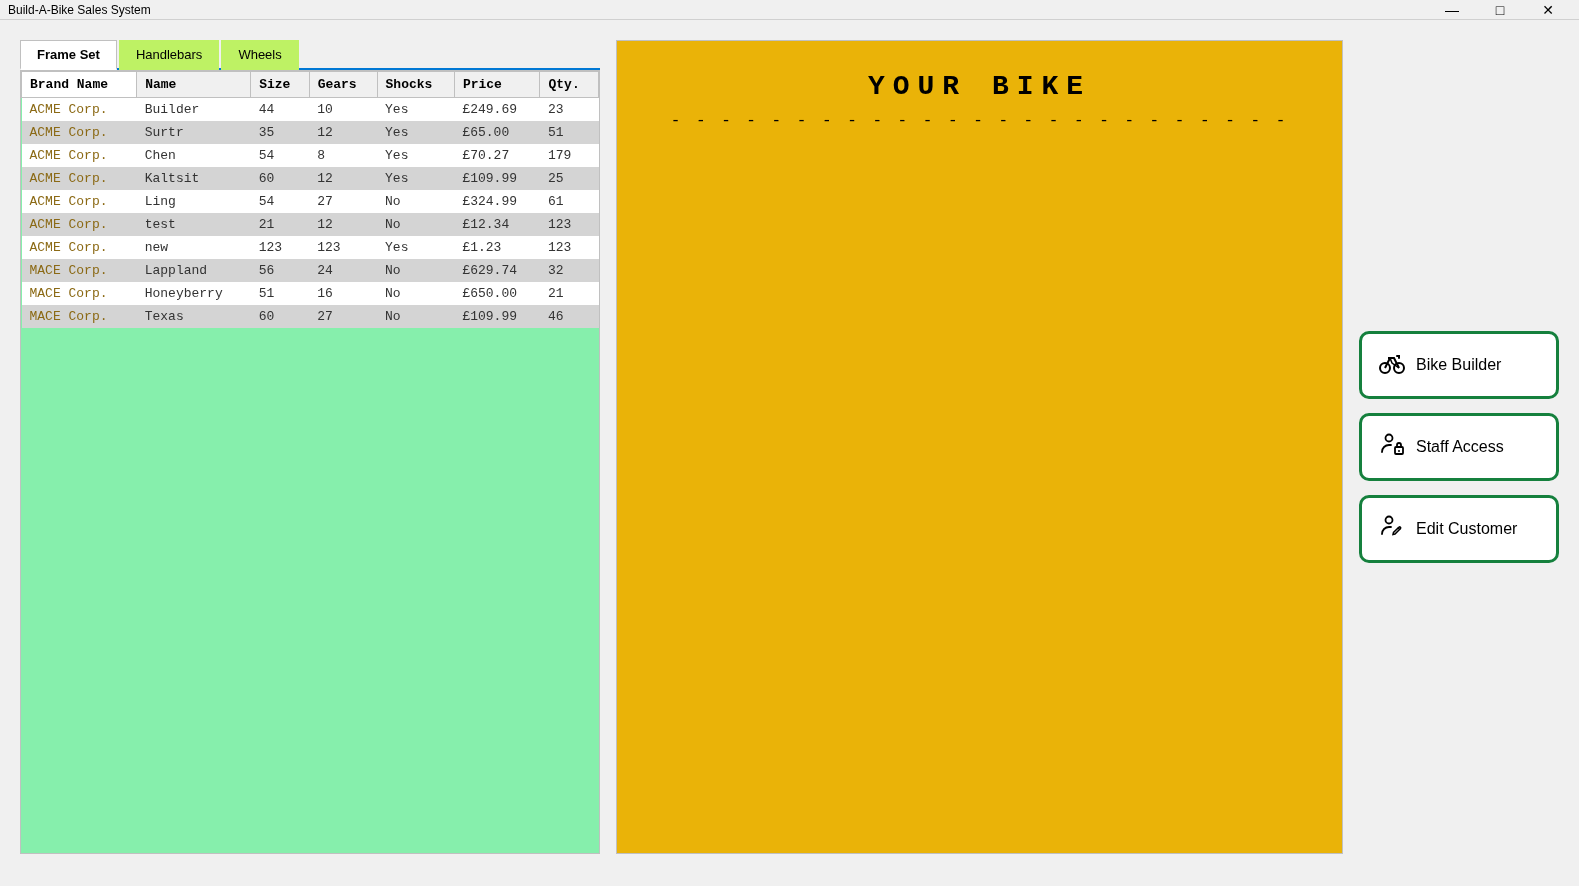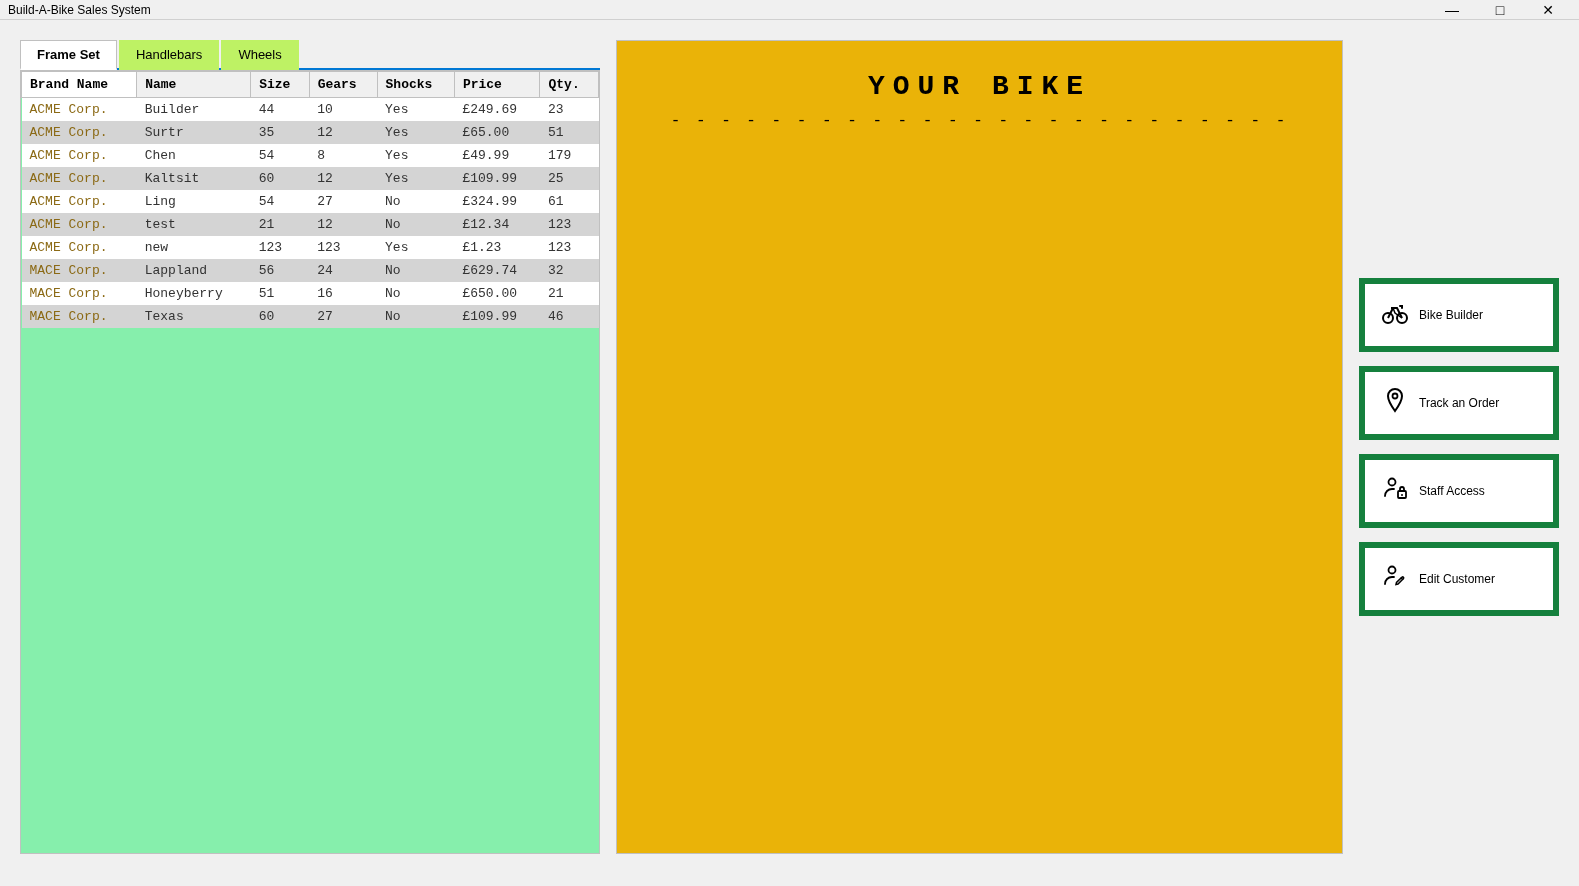--- a/index.html
+++ b/index.html
@@ -153,27 +153,27 @@
       display: flex;
       flex-direction: column;
       justify-content: center;
       gap: 14px;
     }
 
     .action-btn {
       display: flex;
       align-items: center;
       gap: 10px;
-      border: 6px solid #15803d;
+      border: 3px solid #15803d;
       background: #fff;
       padding: 14px 16px;
       cursor: pointer;
-      font-size: 12px;
+      font-size: 16px;
       font-weight: 500;
-      border-radius: 0;
+      border-radius: 10px;
       width: 100%;
       text-align: left;
     }
 
     .btn-icon {
       font-size: 22px;
       flex-shrink: 0;
     }
 
     .icon-svg {
@@ -232,21 +232,21 @@
               <td>Yes</td>
               <td>£65.00</td>
               <td>51</td>
             </tr>
             <tr>
               <td style="color: rgb(139, 105, 20);">ACME Corp.</td>
               <td>Chen</td>
               <td>54</td>
               <td>8</td>
               <td>Yes</td>
-              <td>£49.99</td>
+              <td>£70.27</td>
               <td>179</td>
             </tr>
             <tr>
               <td style="color: rgb(139, 105, 20);">ACME Corp.</td>
               <td>Kaltsit</td>
               <td>60</td>
               <td>12</td>
               <td>Yes</td>
               <td>£109.99</td>
               <td>25</td>
@@ -325,29 +325,20 @@
           <circle cx="21" cy="20" r="5" stroke="#000" stroke-width="2" fill="none"></circle>
           <path d="M7 20 L12 10 L16 10 L21 20" stroke="#000" stroke-width="2" fill="none"></path>
           <path d="M12 10 L14 15 L21 20" stroke="#000" stroke-width="1.5" fill="none"></path>
           <path d="M10 10 L14 10" stroke="#000" stroke-width="2"></path>
           <path d="M19 8 L21 8 L21 10" stroke="#000" stroke-width="2" stroke-linecap="round"></path>
         </svg>
       </span>
       <span>Bike Builder</span>
     </button>
 
-    <button class="action-btn">
-      <span class="btn-icon">
-        <svg class="icon-svg" viewBox="0 0 28 28" fill="none" xmlns="http://www.w3.org/2000/svg">
-          <path d="M14 3C10.13 3 7 6.13 7 10c0 5.25 7 15 7 15s7-9.75 7-15c0-3.87-3.13-7-7-7z" stroke="#000" stroke-width="2" fill="none"></path>
-          <circle cx="14" cy="10" r="2.5" stroke="#000" stroke-width="1.8" fill="none"></circle>
-        </svg>
-      </span>
-      <span>Track an Order</span>
-    </button>
 
     <button class="action-btn">
       <span class="btn-icon">
         <svg class="icon-svg" viewBox="0 0 28 28" fill="none" xmlns="http://www.w3.org/2000/svg">
 
           <circle cx="11" cy="8" r="3.5" stroke="#000" stroke-width="1.8" fill="none"></circle>
           <path d="M4 22c0-4 3.13-7 7-7h2" stroke="#000" stroke-width="1.8" fill="none" stroke-linecap="round"></path>
 
           <rect x="17" y="17" width="8" height="7" rx="1" stroke="#000" stroke-width="1.8" fill="none"></rect>
           <path d="M19 17v-2a2 2 0 0 1 4 0v2" stroke="#000" stroke-width="1.8" fill="none"></path>

